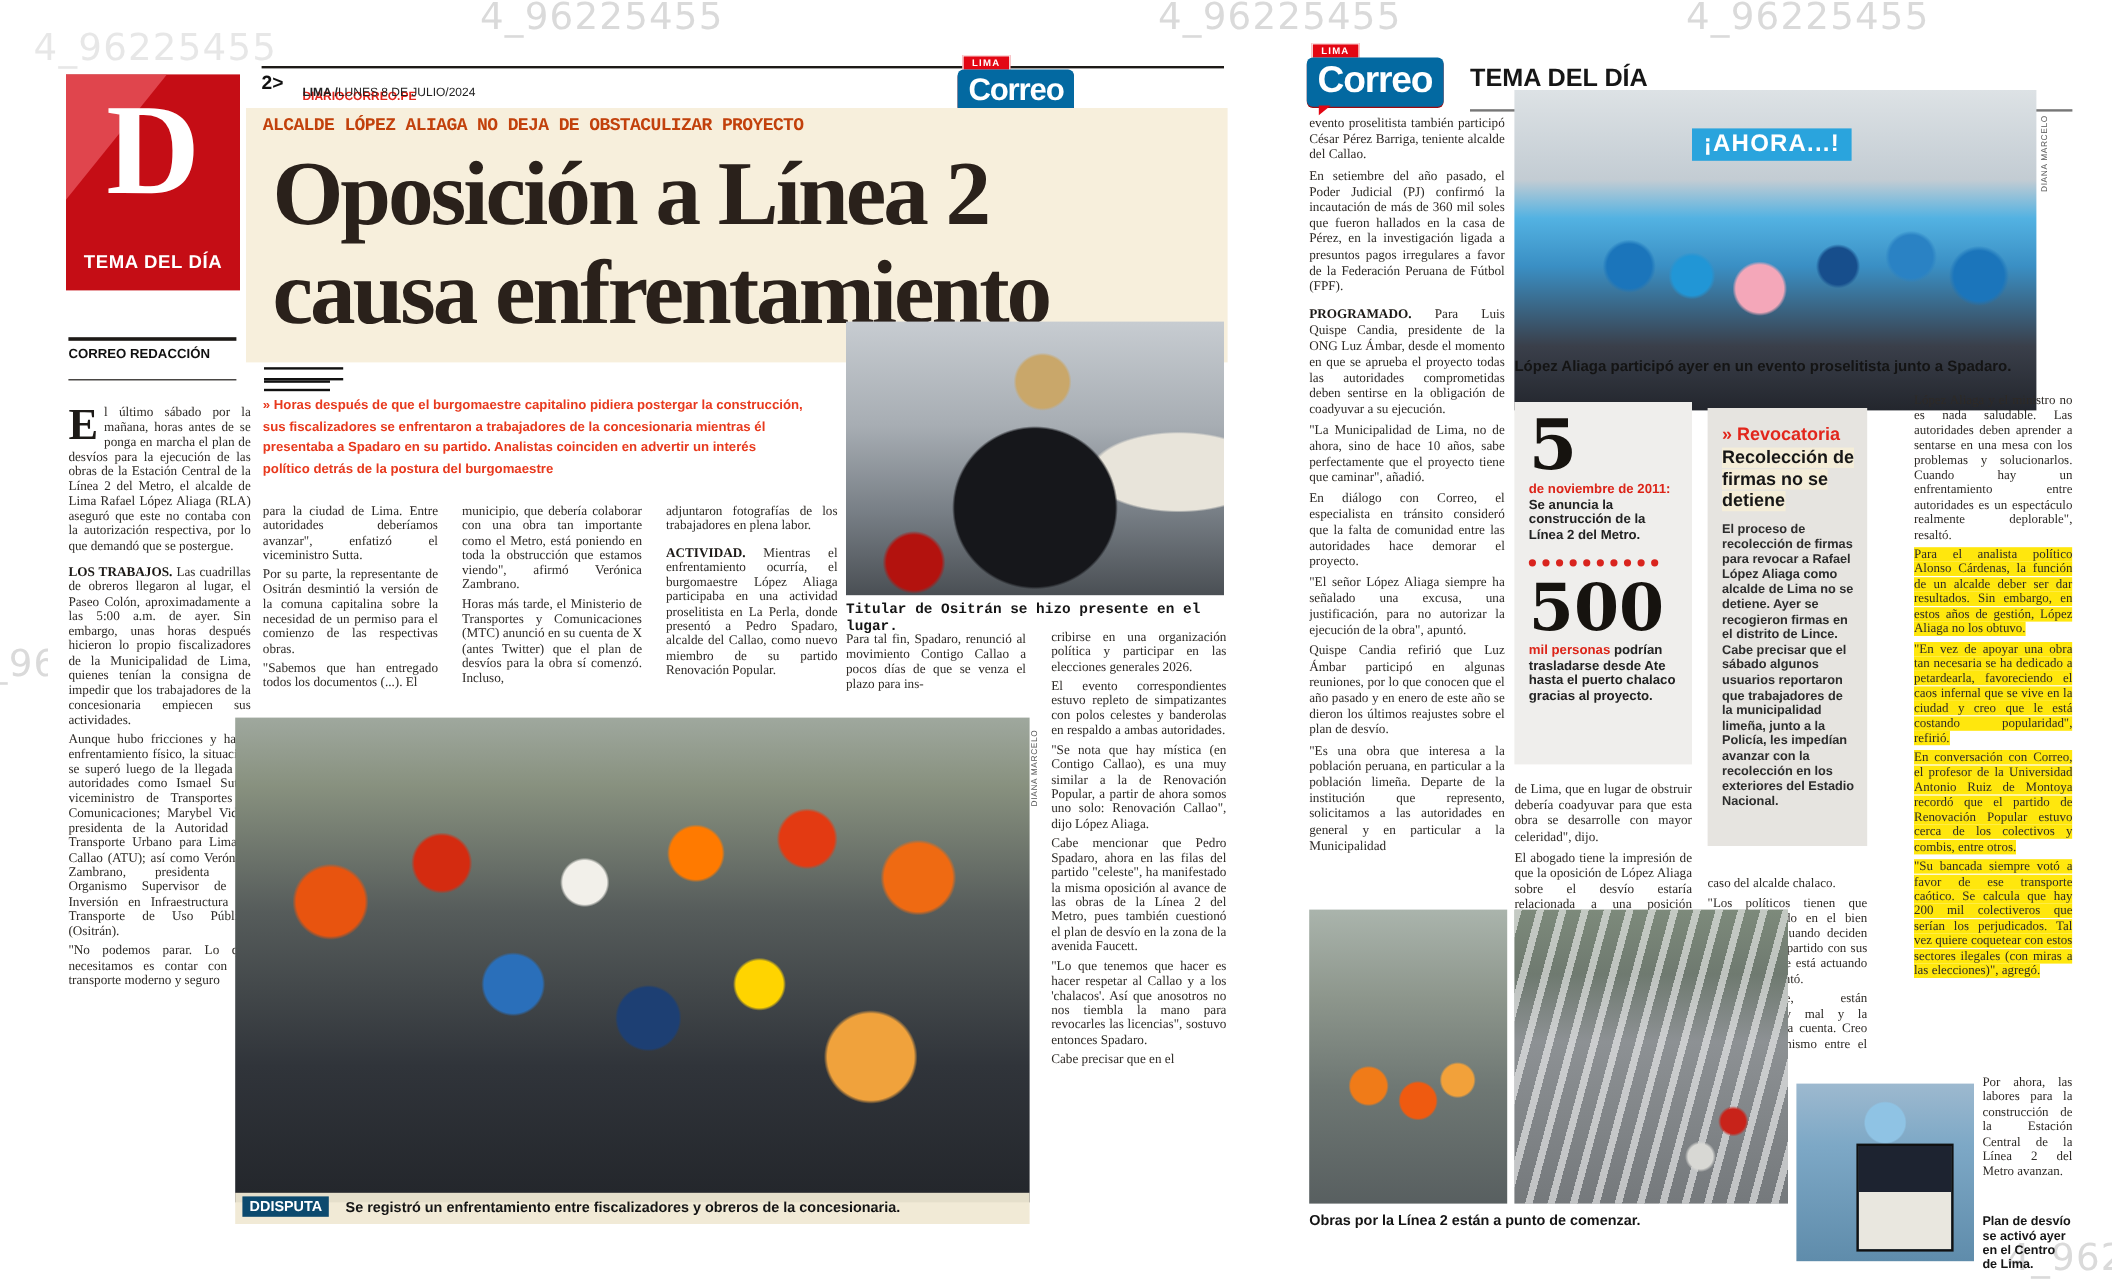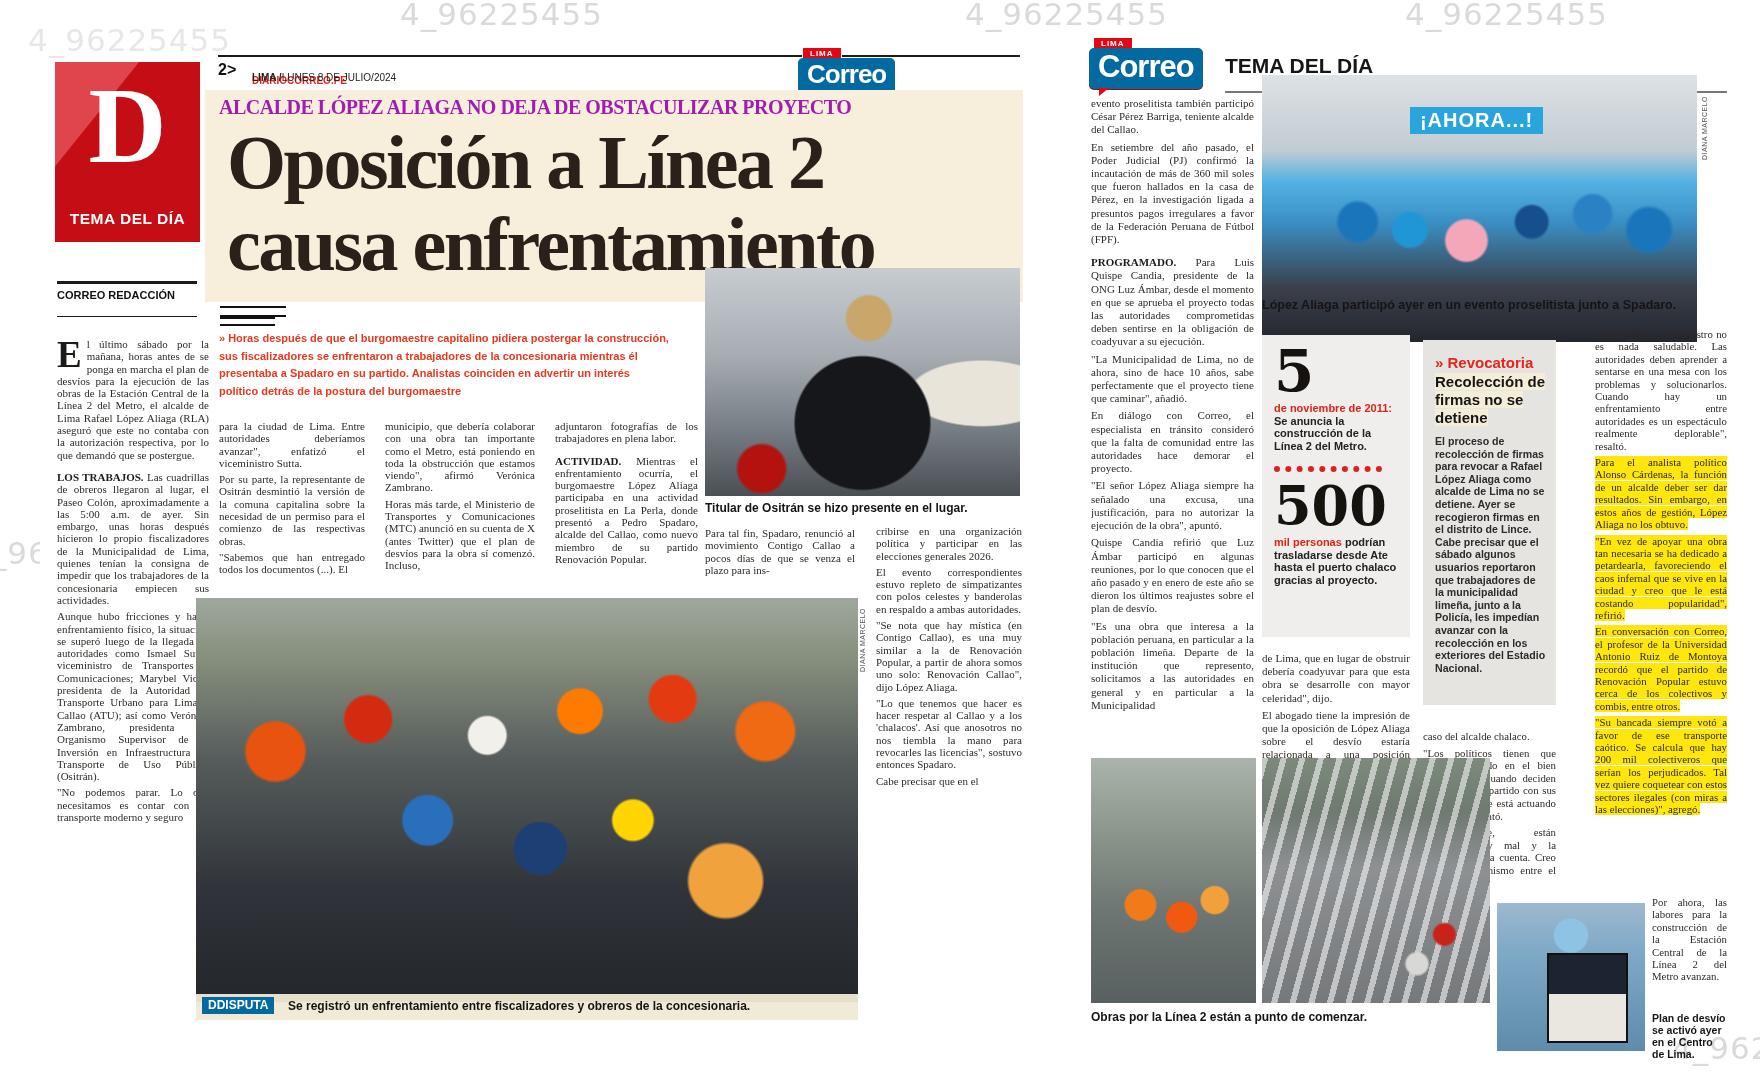--- a/index.html
+++ b/index.html
@@ -4,22 +4,22 @@
 <style>
   html,body{margin:0;padding:0;background:#ffffff;}
   #canvas{position:relative;width:1760px;height:1073px;background:#fff;overflow:hidden;
           font-family:"Liberation Serif",serif;color:#2b2520;}
   .abs{position:absolute;}
   .tb{position:absolute;overflow:hidden;text-align:justify;font-size:11px;line-height:12.3px;color:#2e2a26;}
   .tb p{margin:0 0 4px 0;}
   .runin{font-weight:bold;color:#1d1a17;}
   .dropcap{float:left;font-size:37px;line-height:30px;font-weight:bold;padding:2px 5px 0 0;color:#1d1a17;}
   .sans{font-family:"Liberation Sans",sans-serif;}
-  .kicker{font-family:Liberation Serif, serif;font-weight:bold;color:#a21caf;
-          font-size:20px;letter-spacing:-0.5px;white-space:nowrap;}
+  .kicker{font-family:Liberation Mono, monospace;font-weight:bold;color:#c2410c;
+          font-size:15px;letter-spacing:-0.5px;white-space:nowrap;}
   .headline{font-family:"Liberation Serif",serif;font-weight:bold;color:#2a211b;
             font-size:76px;line-height:80px;letter-spacing:-2.5px;white-space:nowrap;}
   .lead{font-family:"Liberation Sans",sans-serif;font-weight:bold;color:#e8391d;
         font-size:11px;line-height:17.5px;text-align:left;}
   .caption{font-family:"Liberation Sans",sans-serif;font-weight:bold;font-size:12px;
            color:#141414;line-height:14px;text-align:left;}
   .credit{position:absolute;font-family:"Liberation Sans",sans-serif;font-size:7px;color:#555;
           writing-mode:vertical-rl;transform:rotate(180deg);letter-spacing:0.5px;}
   .rule{position:absolute;background:#1d1a17;}
   .wm{position:absolute;font-family:"DejaVu Sans",sans-serif;font-size:31px;color:#bcbcbc;
@@ -108,51 +108,52 @@
     <p style="margin-top:10px;"><span class="runin">ACTIVIDAD.</span> <span>Mientras el enfrentamiento ocurría, el burgomaestre López Aliaga participaba en una actividad proselitista en La Perla, donde presentó a Pedro Spadaro, alcalde del Callao, como nuevo miembro de su partido Renovación Popular.</span></p>
   </div>
 
   <div class="ph" style="left:705px;top:268px;width:315px;height:228px;
        background:
          radial-gradient(circle at 18% 88%, #b3120e 0 7%, transparent 8%),
          radial-gradient(circle at 52% 22%, #c9a76a 0 9%, transparent 10%),
          radial-gradient(ellipse at 50% 68%, #16171b 0 30%, transparent 31%),
          radial-gradient(ellipse at 88% 55%, #e8e4da 0 18%, transparent 19%),
          linear-gradient(180deg,#c7ccd1 0%,#a7adb3 38%,#777e85 70%,#4a4f54 100%);"></div>
-  <div class="abs caption" style="left:705px;top:501px;width:315px;">Titular de Ositrán se hizo presente en el lugar.</div>
+  <div class="abs caption" style="left:705px;top:501px;width:315px;font-family:Liberation Mono, monospace;">Titular de Ositrán se hizo presente en el lugar.</div>
 
   <div class="tb" style="left:705px;top:527px;width:150px;height:64px;">
     <p>Para tal fin, Spadaro, renunció al movimiento Contigo Callao a pocos días de que se venza el plazo para ins-</p>
   </div>
 
   <div class="tb" style="left:876px;top:525px;width:146px;height:492px;">
     <p>cribirse en una organización política y participar en las elecciones generales 2026.</p>
     <p>El evento correspondientes estuvo repleto de simpatizantes con polos celestes y banderolas en respaldo a ambas autoridades.</p>
     <p>"Se nota que hay mística (en Contigo Callao), es una muy similar a la de Renovación Popular, a partir de ahora somos uno solo: Renovación Callao", dijo López Aliaga.</p>
+    <p>Cabe mencionar que Pedro Spadaro, ahora en las filas del partido "celeste", ha manifestado la misma oposición al avance de las obras de la Línea 2 del Metro, pues también cuestionó el plan de desvío en la zona de la avenida Faucett.</p>
     <p>"Lo que tenemos que hacer es hacer respetar al Callao y a los 'chalacos'. Así que anosotros no nos tiembla la mano para revocarles las licencias", sostuvo entonces Spadaro.</p>
     <p>Cabe precisar que en el</p>
   </div>
 
   <div class="ph" style="left:196px;top:598px;width:662px;height:404px;
        background:
          radial-gradient(circle at 12% 38%, #e8540f 0 4.5%, transparent 5%),
          radial-gradient(circle at 26% 30%, #d42b10 0 4%, transparent 4.5%),
          radial-gradient(circle at 44% 34%, #f2f0ea 0 4%, transparent 4.5%),
          radial-gradient(circle at 58% 28%, #ff7a00 0 4.5%, transparent 5%),
          radial-gradient(circle at 72% 25%, #e33a12 0 4%, transparent 4.5%),
          radial-gradient(circle at 86% 33%, #ef6a12 0 4.5%, transparent 5%),
          radial-gradient(circle at 35% 55%, #2a6fba 0 5%, transparent 5.5%),
          radial-gradient(circle at 52% 62%, #1d3f73 0 6%, transparent 6.5%),
          radial-gradient(circle at 66% 55%, #ffd400 0 4%, transparent 4.5%),
          radial-gradient(circle at 80% 70%, #f0a23c 0 6%, transparent 6.5%),
          linear-gradient(180deg,#9fa89e 0%,#88917f 14%,#565c5b 40%,#30343a 72%,#23262b 100%);"></div>
   <span class="credit" style="left:859px;top:600px;height:72px;">DIANA MARCELO</span>
 
   <div class="abs" style="left:196px;top:994px;width:662px;height:26px;background:rgba(240,233,212,0.95);">
-    <span class="abs sans" style="left:6px;top:3px;background:#0369a1;color:#fff;font-weight:bold;font-size:12px;padding:1px 6px 2px 6px;">DDISPUTA</span>
+    <span class="abs sans" style="left:6px;top:3px;background:#0c4a6e;color:#fff;font-weight:bold;font-size:12px;padding:1px 6px 2px 6px;">DDISPUTA</span>
     <span class="abs caption" style="left:92px;top:5px;width:560px;">Se registró un enfrentamiento entre fiscalizadores y obreros de la concesionaria.</span>
   </div>
 
   <div class="logo-wrap" style="left:1089px;top:32px;">
     <div><span class="logo-tab">LIMA</span></div>
     <div class="logo-box" style="font-size:31px;"><span>Correo</span><span class="logo-tail"></span></div>
   </div>
   <div class="abs sans" style="left:1225px;top:54px;font-size:21px;font-weight:bold;color:#161616;">TEMA DEL DÍA</div>
   <div class="rule" style="left:1225px;top:91px;width:502px;height:1.5px;background:#777;"></div>
 

